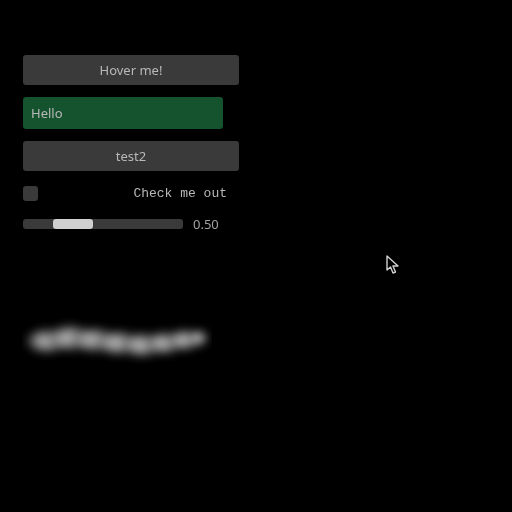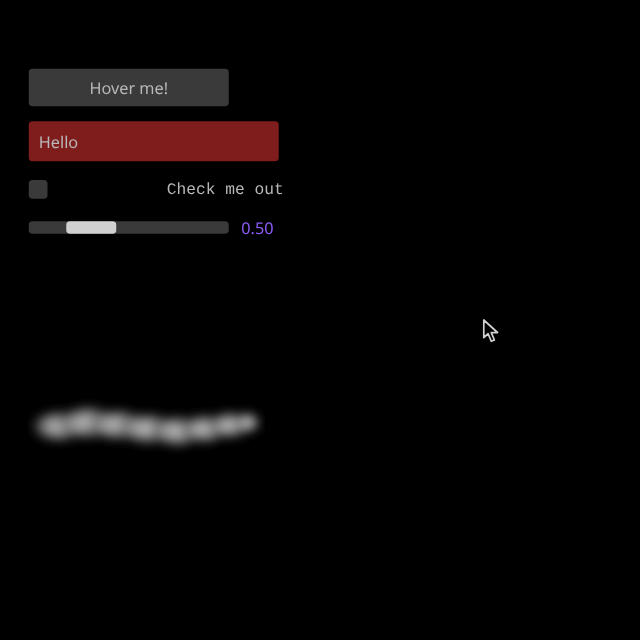--- a/index.html
+++ b/index.html
@@ -18,35 +18,35 @@
     position: absolute;
     left: 23px;
     top: 55px;
     width: 205px;
     display: flex;
     flex-direction: column;
     gap: 12px;
   }
   .btn {
     box-sizing: border-box;
-    width: 160px;
+    width: 216px;
     height: 30px;
     background: #3a3a3a;
     border-radius: 3px;
     display: flex;
     align-items: center;
     justify-content: center;
     cursor: pointer;
     color: #b8b8b8;
   }
   .textinput {
     box-sizing: border-box;
     width: 200px;
     height: 32px;
-    background: #7f1d1d;
+    background: #14532d;
     border-radius: 3px;
     display: flex;
     align-items: center;
     padding: 0 8px;
     color: #b8b8b8;
   }
   .check-row {
     display: flex;
     align-items: center;
     width: 204px;
@@ -82,21 +82,21 @@
   .slider-thumb {
     position: absolute;
     top: 0;
     left: 0; 
     width: 40px;
     height: 10px;
     background: #d0d0d0;
     border-radius: 3px;
   }
   .slider-value {
-    color: #8b5cf6;
+    color: #a3a3a3;
   }
   .brush {
     position: absolute;
     left: 22px;
     top: 313px;
     width: 190px;
     height: 55px;
     pointer-events: none;
   }
   .cursor {
@@ -115,20 +115,23 @@
 <div class="panel">
 
   <div class="btn">
     <span>Hover me!</span>
   </div>
 
   <div class="textinput">
     <span>Hello</span>
   </div>
 
+  <div class="btn">
+    <span>test2</span>
+  </div>
 
   <div class="check-row">
     <div class="checkbox"></div>
     <span class="check-label">Check me out</span>
   </div>
 
   <div class="slider-row">
     <div class="slider-track">
       <div class="slider-thumb" id="slider-thumb" style="left: 30px;"></div>
     </div>

